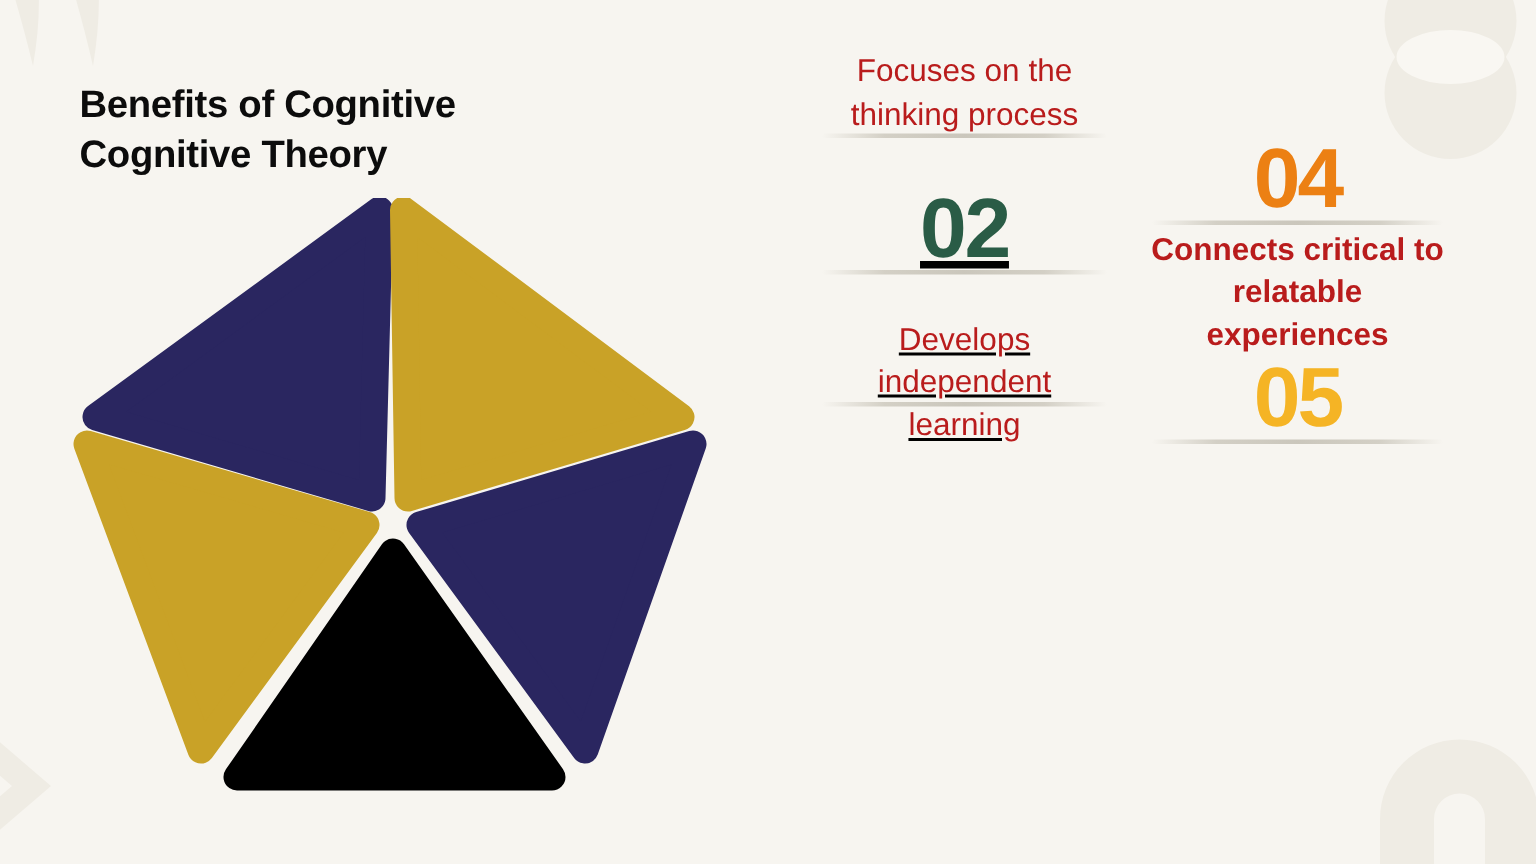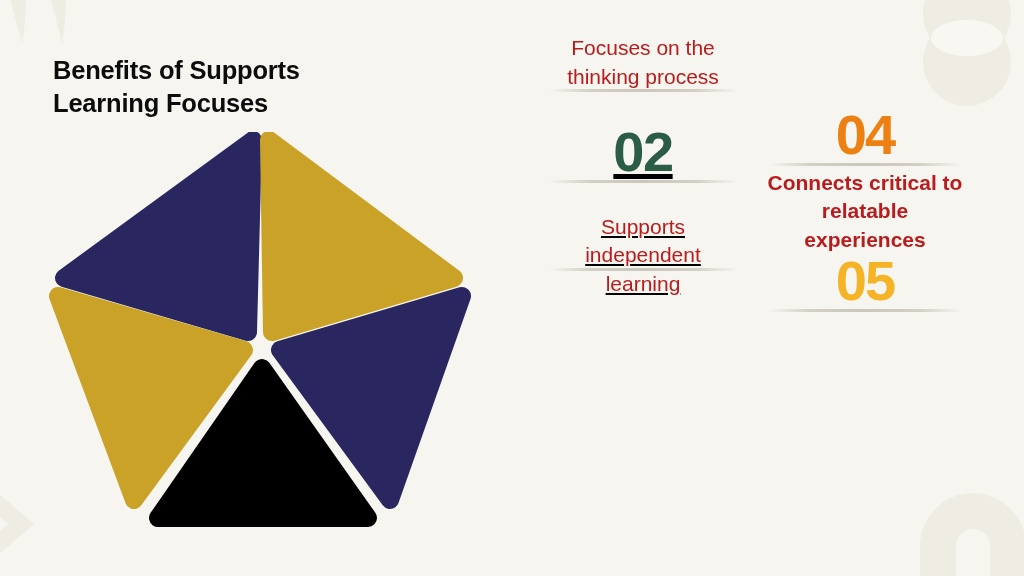--- a/index.html
+++ b/index.html
@@ -55,21 +55,21 @@
   .pentagon-wrap {
     position:absolute;
     left:48px; top:132px;
     width:430px; height:410px;
   }
   .pentagon-wrap svg { display:block; width:100%; height:100%; }
 
   
   .col { position:absolute; }
   .col-mid  { left:546px; top:34px;  width:194px; }
-  .col-right{ left:766px; top:108px; width:198px; }
+  .col-right{ left:766px; top:92px; width:198px; }
 
   .benefit { position:relative; text-align:center; }
 
   .benefit-rule {
     position:absolute;
     left:2px; right:2px;
     top:55px;
     height:3px;
     background:linear-gradient(to right,
       rgba(210,206,196,0) 0%,
@@ -123,22 +123,22 @@
     <path d="M2 110 L2 58 A 53 53 0 0 1 108 58 L108 110 L72 110 L72 58 A 17 17 0 0 0 38 58 L38 110 Z" fill="#efece4"></path>
   </svg>
 
   <svg class="deco-chevron" viewBox="0 0 120 110">
     <path d="M18 0 L74 48 L18 96 L-8 96 L48 48 L-8 0 Z" fill="#efece4"></path>
   </svg>
 
 </div>
 
 <h1 class="title">
-  <span class="line">Benefits of Supports</span>
-  <span class="line">Learning Focuses</span>
+  <span class="line">Benefits of Cognitive</span>
+  <span class="line">Cognitive Theory</span>
 </h1>
 
 <div class="pentagon-wrap">
   <svg viewBox="0 0 430 410">
     <defs>
 
       <style>
         .wedge { stroke-linejoin:round; stroke-linecap:round; }
       </style>
     </defs>
@@ -162,21 +162,21 @@
     <div class="benefit-text">Focuses on the thinking process</div>
   </div>
 
   <div class="benefit">
     <div class="benefit-rule"></div>
     <div class="benefit-num" style="color:#2a5c46">02</div>
   </div>
 
   <div class="benefit">
     <div class="benefit-rule"></div>
-    <div class="benefit-text">Supports independent learning</div>
+    <div class="benefit-text">Develops independent learning</div>
   </div>
 
 </div>
 
 <div class="col col-right">
 
   <div class="benefit">
     <div class="benefit-rule"></div>
     <div class="benefit-num" style="color:#ec8013">04</div>
     <div class="benefit-text">Connects critical to relatable experiences</div>

